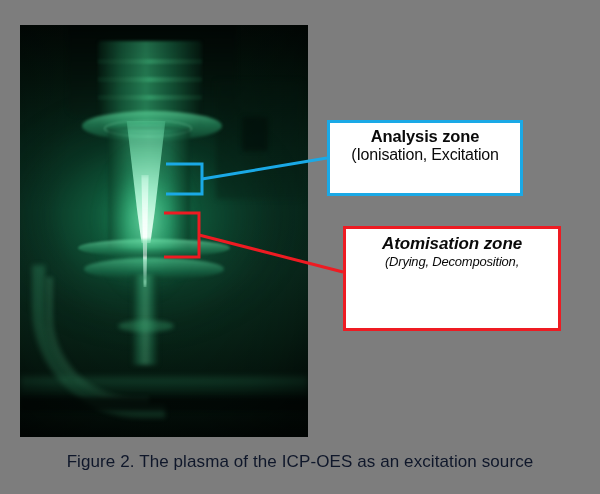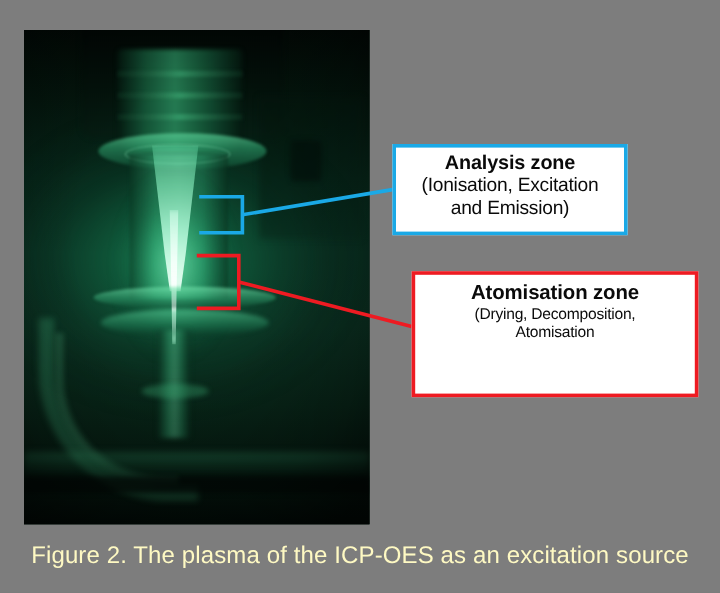--- a/index.html
+++ b/index.html
@@ -276,44 +276,45 @@
     line-height: 1.16;
   }
   #callout-analysis {
     left: 327px; top: 120px;
     width: 196px; height: 76px;
     border: 3px solid #1aa9e6;
     padding-top: 4px;
   }
   #callout-atomisation {
     left: 343px; top: 226px;
-    width: 239px; height: 105px;
+    width: 218px; height: 105px;
     border: 3px solid #ee1b22;
     padding-top: 5px;
+    font-style: italic;
   }
   .callout-title {
     font-weight: bold;
     font-size: 16.5px;
     letter-spacing: -0.1px;
   }
   .callout-body {
     font-size: 16px;
     letter-spacing: -0.2px;
   }
   #callout-atomisation .callout-title { font-size: 17px; }
   #callout-atomisation .callout-body { font-size: 13px; }
 
   
   #caption {
     position: absolute;
     left: 0; top: 452px;
     width: 600px;
     text-align: center;
-    color: #fef9c3;
-    font-size: 20px;
+    color: #0f172a;
+    font-size: 17px;
     letter-spacing: 0.1px;
   }
 </style>
 </head>
 <body>
 
 <div id="root">
 
   <div id="photo">
     <div class="ph-base"></div>
@@ -349,24 +350,22 @@
     <line x1="202" y1="179" x2="327" y2="158" stroke="#1aa9e6" stroke-width="3"></line>
 
     <polyline points="164,213 199,213 199,257 164,257" fill="none" stroke="#ee1b22" stroke-width="3"></polyline>
 
     <line x1="199" y1="235" x2="343" y2="272" stroke="#ee1b22" stroke-width="3"></line>
   </svg>
 
   <div class="callout" id="callout-analysis">
     <div class="callout-title">Analysis zone</div>
     <div class="callout-body">(Ionisation, Excitation</div>
-    <div class="callout-body">and Emission)</div>
   </div>
 
   <div class="callout" id="callout-atomisation">
     <div class="callout-title">Atomisation zone</div>
     <div class="callout-body">(Drying, Decomposition,</div>
-    <div class="callout-body">Atomisation</div>
   </div>
 
   <div id="caption">Figure 2. The plasma of the ICP-OES as an excitation source</div>
 
 </div>
 
 </body></html>

